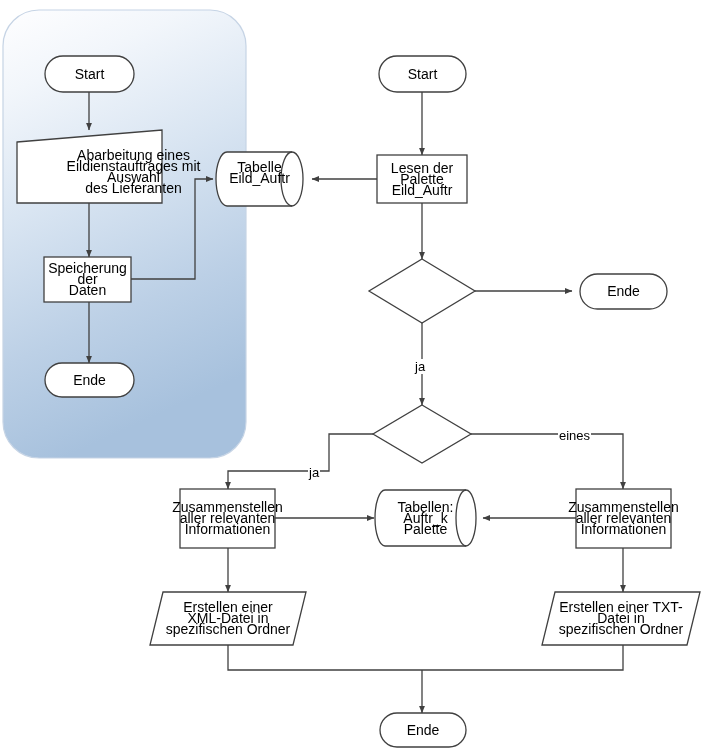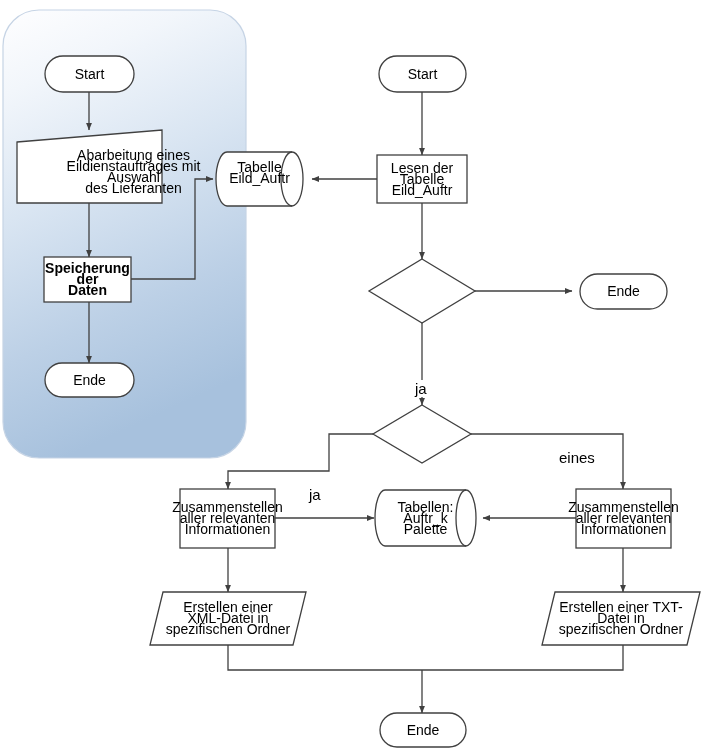--- a/index.html
+++ b/index.html
@@ -15,26 +15,25 @@
     text-align:center;
     white-space:pre-line;
     display:flex;
     align-items:center;
     justify-content:center;
     pointer-events:none;
   }
   .edge-lbl{
     position:absolute;
     font-family:"Liberation Sans","DejaVu Sans",sans-serif;
-    font-size:15px;
+    font-size:13px;
     color:#000000;
     background:#ffffff;
     padding:0 1px;
     text-align:left;
-    margin-top:21px;
   }
 </style>
 </head>
 <body>
 
 <div id="canvas">
 
   <svg width="711" height="750">
     <defs>
       <linearGradient id="panelGrad" x1="0" y1="0" x2="0.25" y2="1">
@@ -118,31 +117,31 @@
 
     <rect x="380" y="713" width="86" height="34" rx="17" ry="17" fill="#ffffff" stroke="#404040" stroke-width="1.3"></rect>
   </svg>
 
   <div class="lbl" style="left:45px;top:56px;width:89px;height:36px;">Start</div>
 
   <div class="lbl" style="left:17px;top:140px;width:145px;height:63px;padding-left:44px;">Abarbeitung eines
 Eildienstauftrages mit Auswahl
 des Lieferanten</div>
 
-  <div class="lbl" style="left:44px;top:257px;width:87px;height:45px;font-weight:bold;">Speicherung der
+  <div class="lbl" style="left:44px;top:257px;width:87px;height:45px;">Speicherung der
 Daten</div>
 
   <div class="lbl" style="left:45px;top:363px;width:89px;height:34px;">Ende</div>
 
   <div class="lbl" style="left:227px;top:152px;width:65px;height:42px;">Tabelle
 Eild_Auftr</div>
 
   <div class="lbl" style="left:379px;top:56px;width:87px;height:36px;">Start</div>
 
-  <div class="lbl" style="left:377px;top:155px;width:90px;height:48px;">Lesen der Tabelle
+  <div class="lbl" style="left:377px;top:155px;width:90px;height:48px;">Lesen der Palette
 Eild_Auftr</div>
 
 
   <div class="lbl" style="left:580px;top:274px;width:87px;height:35px;">Ende</div>
 
 
   <div class="lbl" style="left:180px;top:489px;width:95px;height:59px;">Zusammenstellen
 aller relevanten
 Informationen</div>
 

